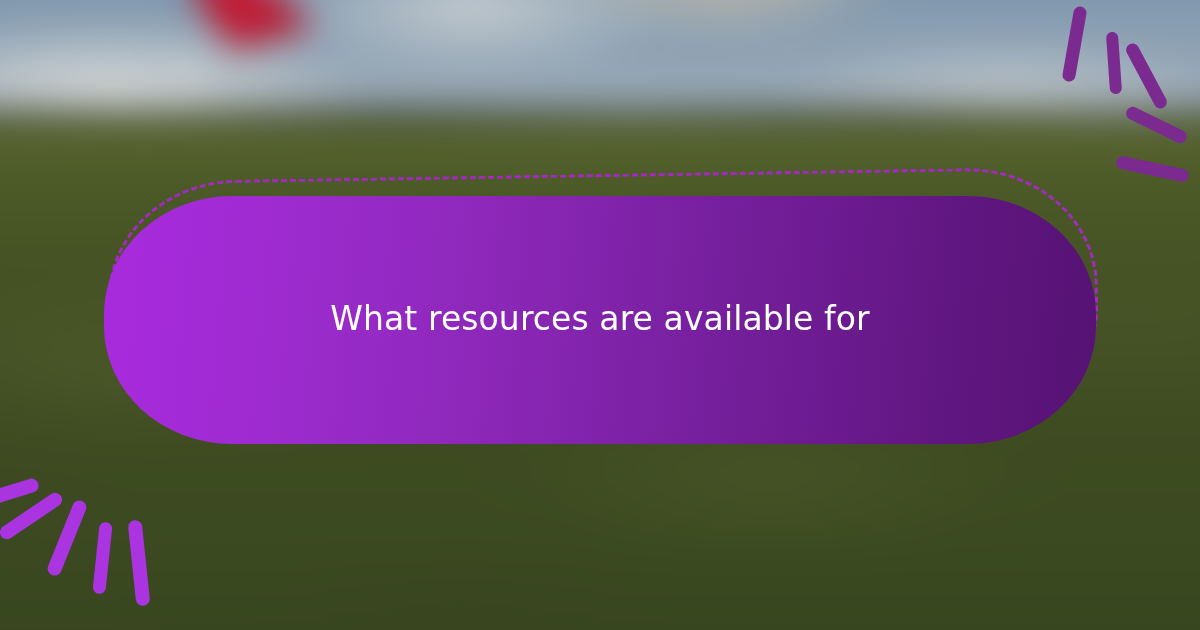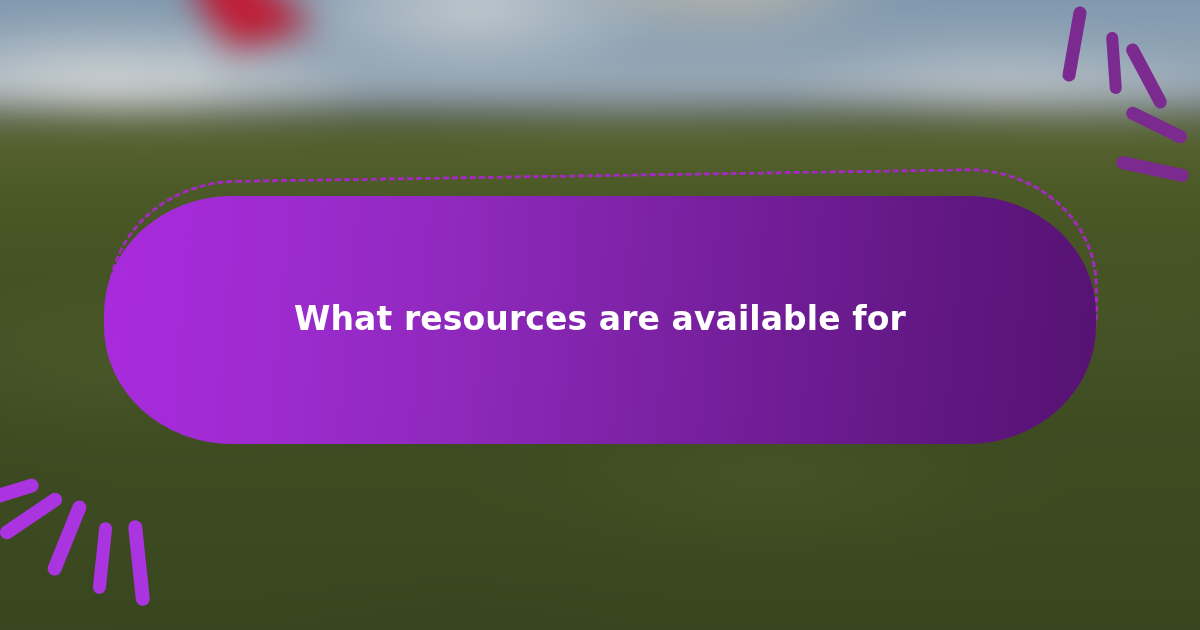--- a/index.html
+++ b/index.html
@@ -150,21 +150,21 @@
     display:flex;
     align-items:center;
     justify-content:center;
   }
   #card-text {
     width:84%;
     text-align:center;
     color:#ffffff;
     font-family:"DejaVu Sans", sans-serif;
     font-size:33px;
-    font-weight:700;
+    font-weight:400;
     line-height:1.62;
     letter-spacing:.1px;
     padding-bottom:2px;
   }
   .line { display:block; }
 </style>
 </head>
 <body>
 
 <div id="stage">

